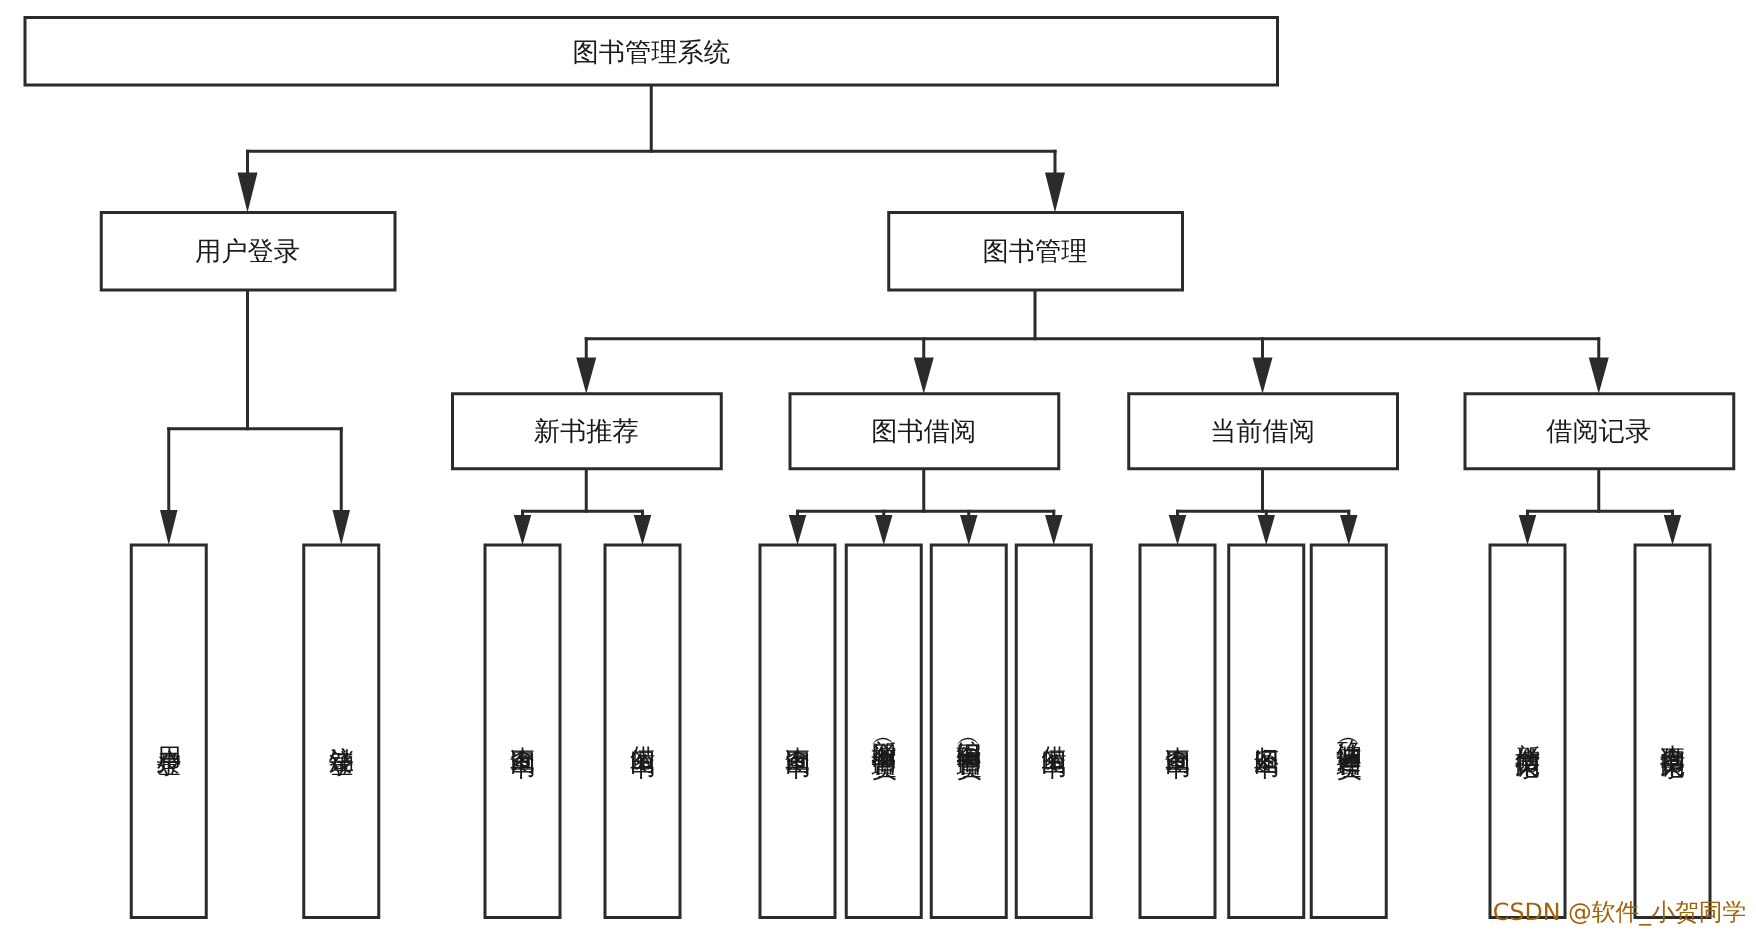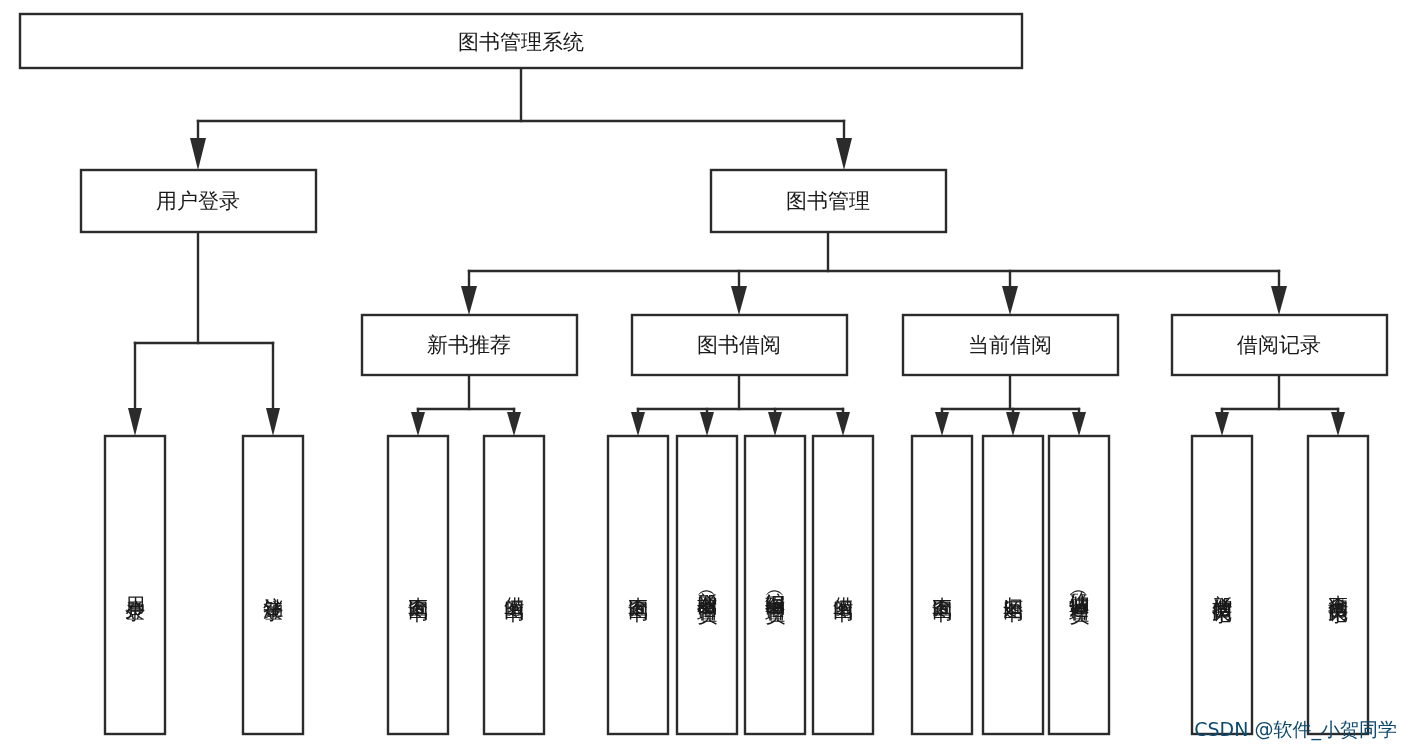--- a/index.html
+++ b/index.html
@@ -61,21 +61,21 @@
     letter-spacing: 2px;
     white-space: nowrap;
     pointer-events: none;
   }
   #watermark {
     position: absolute;
     right: 8px;
     bottom: 4px;
     font-family: "DejaVu Sans", "Liberation Sans", sans-serif;
     font-size: 19px;
-    color: #0c4a6e;
+    color: #a16207;
     white-space: nowrap;
   }
 </style>
 </head>
 <body>
 
 <div id="diagram-root">
 
   <svg id="tree-svg" viewBox="0 0 1405 747">
 

